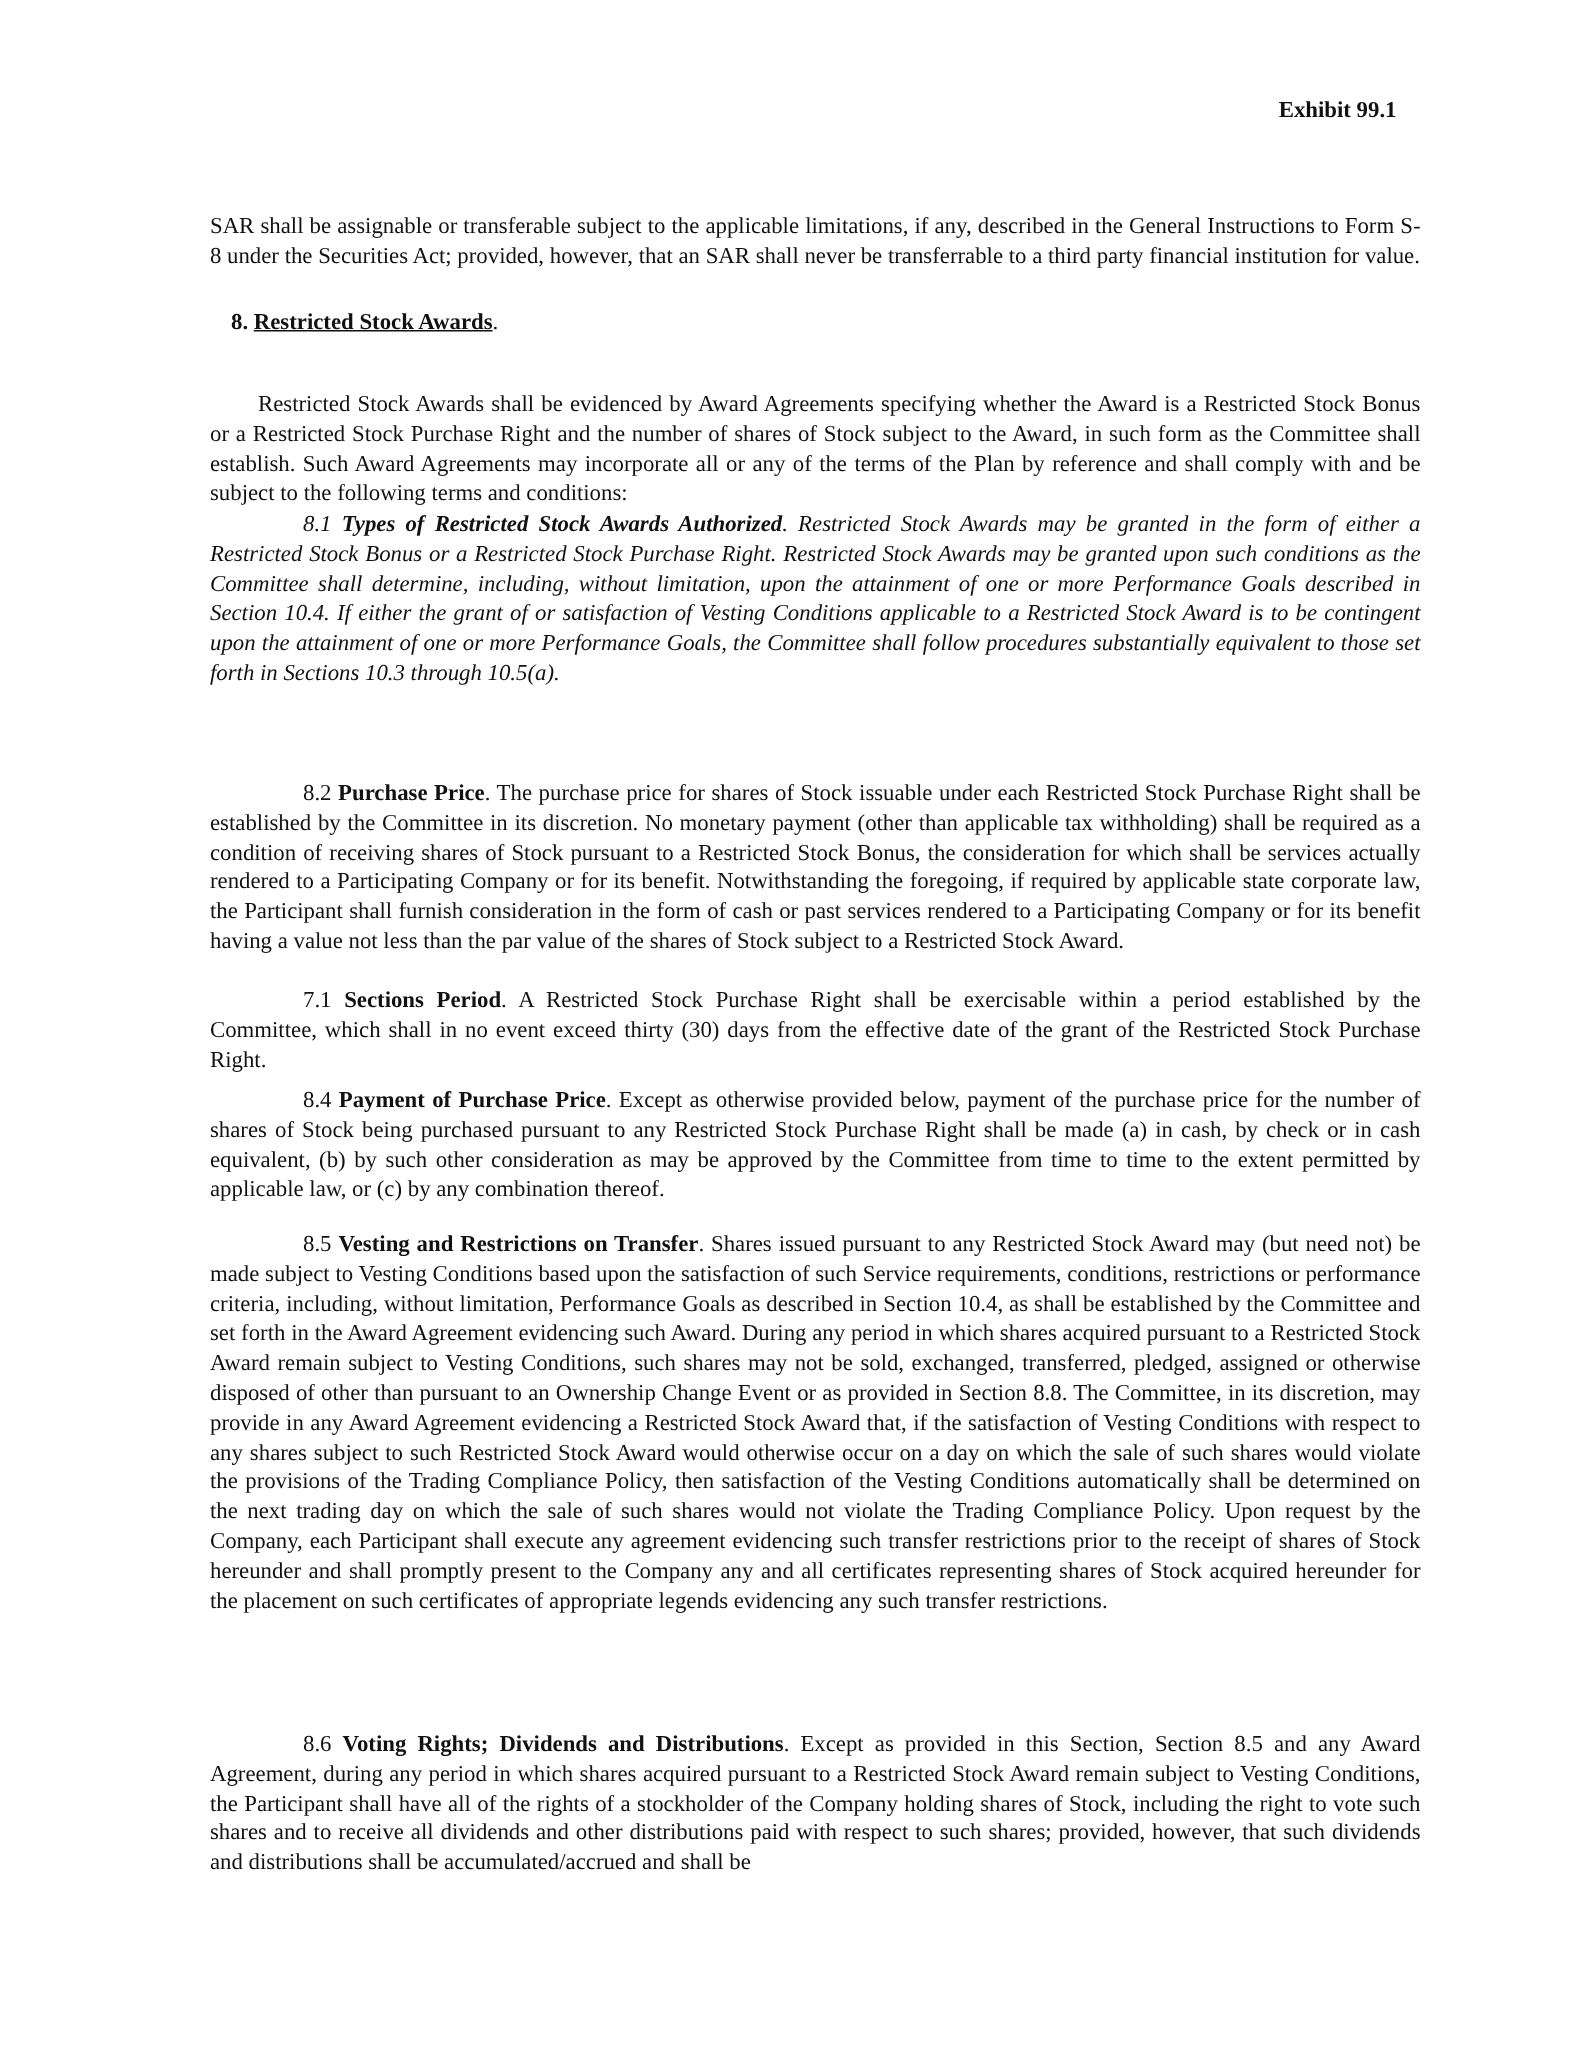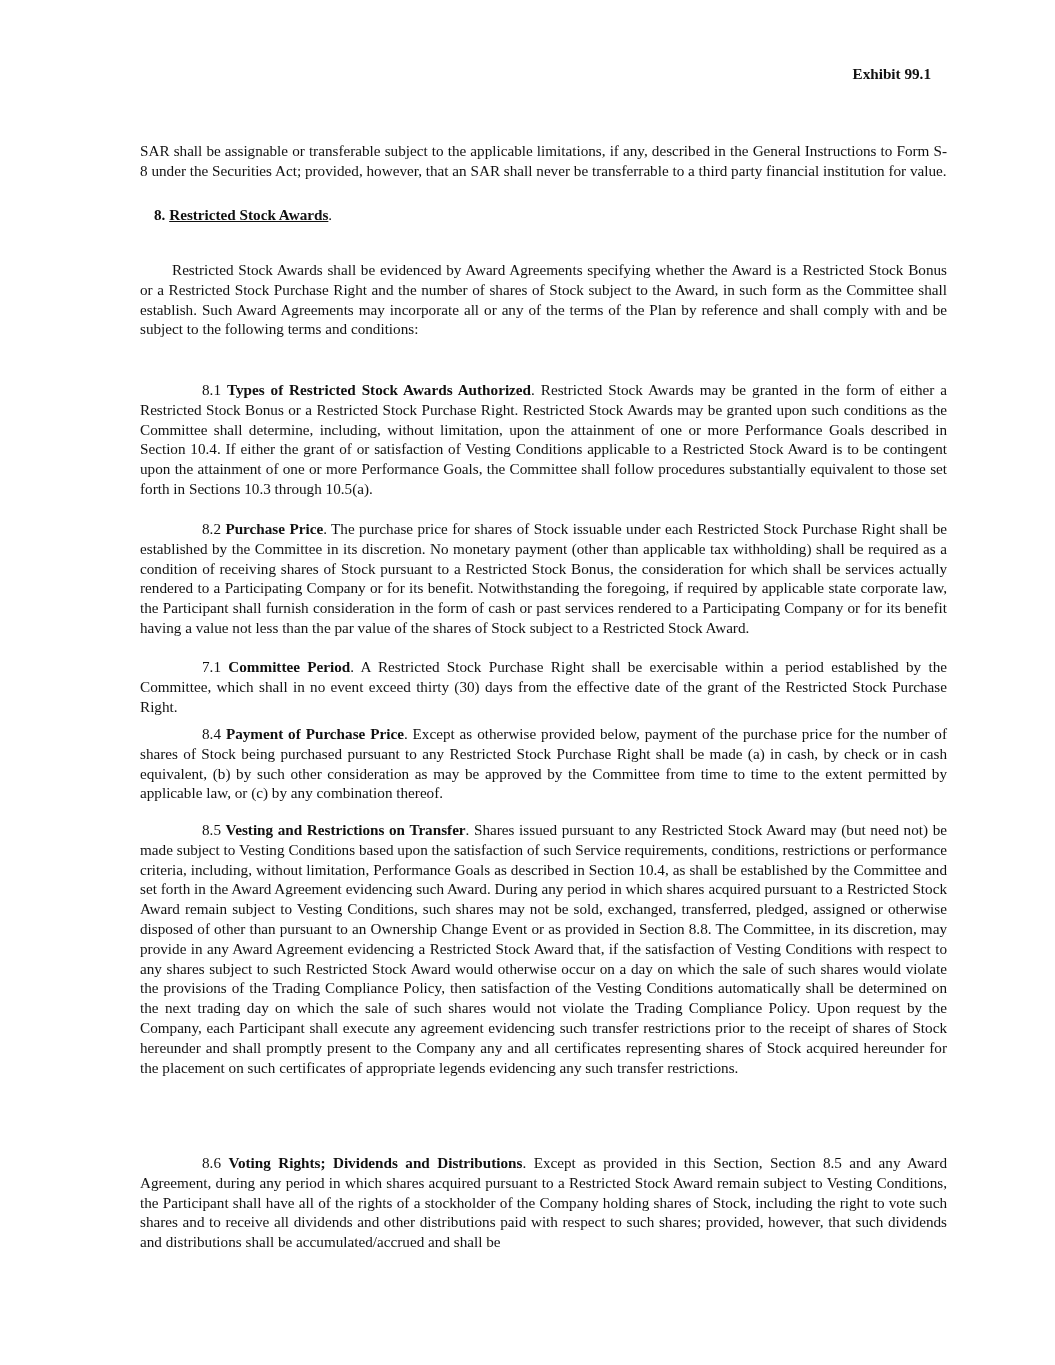--- a/index.html
+++ b/index.html
@@ -7,21 +7,21 @@
          font-family: "Liberation Serif", serif; color: #111111; }
   .page { position: absolute; left: 124px; top: 0; width: 807px; }
   .exhibit { position: absolute; top: 64px; right: 0; font-weight: bold; font-size: 15.2px; line-height: 20px; }
   p { margin: 16px; font-size: 15.2px; line-height: 19.8px; text-align: justify; text-align-last: left; }
   .p-sar { position: absolute; top: 125px; left: 0; width: 807px; }
   .heading { position: absolute; top: 205px; left: 30px; font-weight: bold; font-size: 15.2px; line-height: 20px; }
   .heading .ul { text-decoration: underline; margin-top: 45px; }
   .heading .dot { font-weight: normal; }
   .p-intro { position: absolute; top: 244px; left: 0; width: 807px; text-indent: 32px; }
   .sub { position: absolute; left: 0; width: 807px; text-indent: 62px; }
-  .s81 { top: 364px; } .s82 { top: 503px; } .s83 { top: 641px; }
+  .s81 { top: 324px; font-style: italic; } .s82 { top: 503px; } .s83 { top: 641px; }
   .s84 { top: 708px; } .s85 { top: 804px; } .s86 { top: 1137px; }
   b { font-weight: bold; }
 </style>
 </head>
 <body>
 
 <div class="page">
   <div class="exhibit">Exhibit 99.1</div>
 
   <p class="p-sar">SAR shall be assignable or transferable subject to the applicable limitations, if any, described in the General Instructions to Form S-8 under the Securities Act; provided, however, that an SAR shall never be transferrable to a third party financial institution for value.</p>
@@ -29,20 +29,20 @@
   <div class="heading">
     <span>8. </span><span class="ul">Restricted Stock Awards</span><span class="dot">.</span>
   </div>
 
   <p class="p-intro">Restricted Stock Awards shall be evidenced by Award Agreements specifying whether the Award is a Restricted Stock Bonus or a Restricted Stock Purchase Right and the number of shares of Stock subject to the Award, in such form as the Committee shall establish. Such Award Agreements may incorporate all or any of the terms of the Plan by reference and shall comply with and be subject to the following terms and conditions:</p>
 
   <p class="sub s81"><span>8.1 </span><b>Types of Restricted Stock Awards Authorized</b><span>. Restricted Stock Awards may be granted in the form of either a Restricted Stock Bonus or a Restricted Stock Purchase Right. Restricted Stock Awards may be granted upon such conditions as the Committee shall determine, including, without limitation, upon the attainment of one or more Performance Goals described in Section 10.4. If either the grant of or satisfaction of Vesting Conditions applicable to a Restricted Stock Award is to be contingent upon the attainment of one or more Performance Goals, the Committee shall follow procedures substantially equivalent to those set forth in Sections 10.3 through 10.5(a).</span></p>
 
   <p class="sub s82"><span>8.2 </span><b>Purchase Price</b><span>. The purchase price for shares of Stock issuable under each Restricted Stock Purchase Right shall be established by the Committee in its discretion. No monetary payment (other than applicable tax withholding) shall be required as a condition of receiving shares of Stock pursuant to a Restricted Stock Bonus, the consideration for which shall be services actually rendered to a Participating Company or for its benefit. Notwithstanding the foregoing, if required by applicable state corporate law, the Participant shall furnish consideration in the form of cash or past services rendered to a Participating Company or for its benefit having a value not less than the par value of the shares of Stock subject to a Restricted Stock Award.</span></p>
 
-  <p class="sub s83"><span>7.1 </span><b>Committee Period</b><span>. A Restricted Stock Purchase Right shall be exercisable within a period established by the Committee, which shall in no event exceed thirty (30) days from the effective date of the grant of the Restricted Stock Purchase Right.</span></p>
+  <p class="sub s83"><span>7.1 </span><b>Sections Period</b><span>. A Restricted Stock Purchase Right shall be exercisable within a period established by the Committee, which shall in no event exceed thirty (30) days from the effective date of the grant of the Restricted Stock Purchase Right.</span></p>
 
   <p class="sub s84"><span>8.4 </span><b>Payment of Purchase Price</b><span>. Except as otherwise provided below, payment of the purchase price for the number of shares of Stock being purchased pursuant to any Restricted Stock Purchase Right shall be made (a) in cash, by check or in cash equivalent, (b) by such other consideration as may be approved by the Committee from time to time to the extent permitted by applicable law, or (c) by any combination thereof.</span></p>
 
   <p class="sub s85"><span>8.5 </span><b>Vesting and Restrictions on Transfer</b><span>. Shares issued pursuant to any Restricted Stock Award may (but need not) be made subject to Vesting Conditions based upon the satisfaction of such Service requirements, conditions, restrictions or performance criteria, including, without limitation, Performance Goals as described in Section 10.4, as shall be established by the Committee and set forth in the Award Agreement evidencing such Award. During any period in which shares acquired pursuant to a Restricted Stock Award remain subject to Vesting Conditions, such shares may not be sold, exchanged, transferred, pledged, assigned or otherwise disposed of other than pursuant to an Ownership Change Event or as provided in Section 8.8. The Committee, in its discretion, may provide in any Award Agreement evidencing a Restricted Stock Award that, if the satisfaction of Vesting Conditions with respect to any shares subject to such Restricted Stock Award would otherwise occur on a day on which the sale of such shares would violate the provisions of the Trading Compliance Policy, then satisfaction of the Vesting Conditions automatically shall be determined on the next trading day on which the sale of such shares would not violate the Trading Compliance Policy. Upon request by the Company, each Participant shall execute any agreement evidencing such transfer restrictions prior to the receipt of shares of Stock hereunder and shall promptly present to the Company any and all certificates representing shares of Stock acquired hereunder for the placement on such certificates of appropriate legends evidencing any such transfer restrictions.</span></p>
 
   <p class="sub s86"><span>8.6 </span><b>Voting Rights; Dividends and Distributions</b><span>. Except as provided in this Section, Section 8.5 and any Award Agreement, during any period in which shares acquired pursuant to a Restricted Stock Award remain subject to Vesting Conditions, the Participant shall have all of the rights of a stockholder of the Company holding shares of Stock, including the right to vote such shares and to receive all dividends and other distributions paid with respect to such shares; provided, however, that such dividends and distributions shall be accumulated/accrued and shall be</span></p>
 </div>
 
 </body></html>

